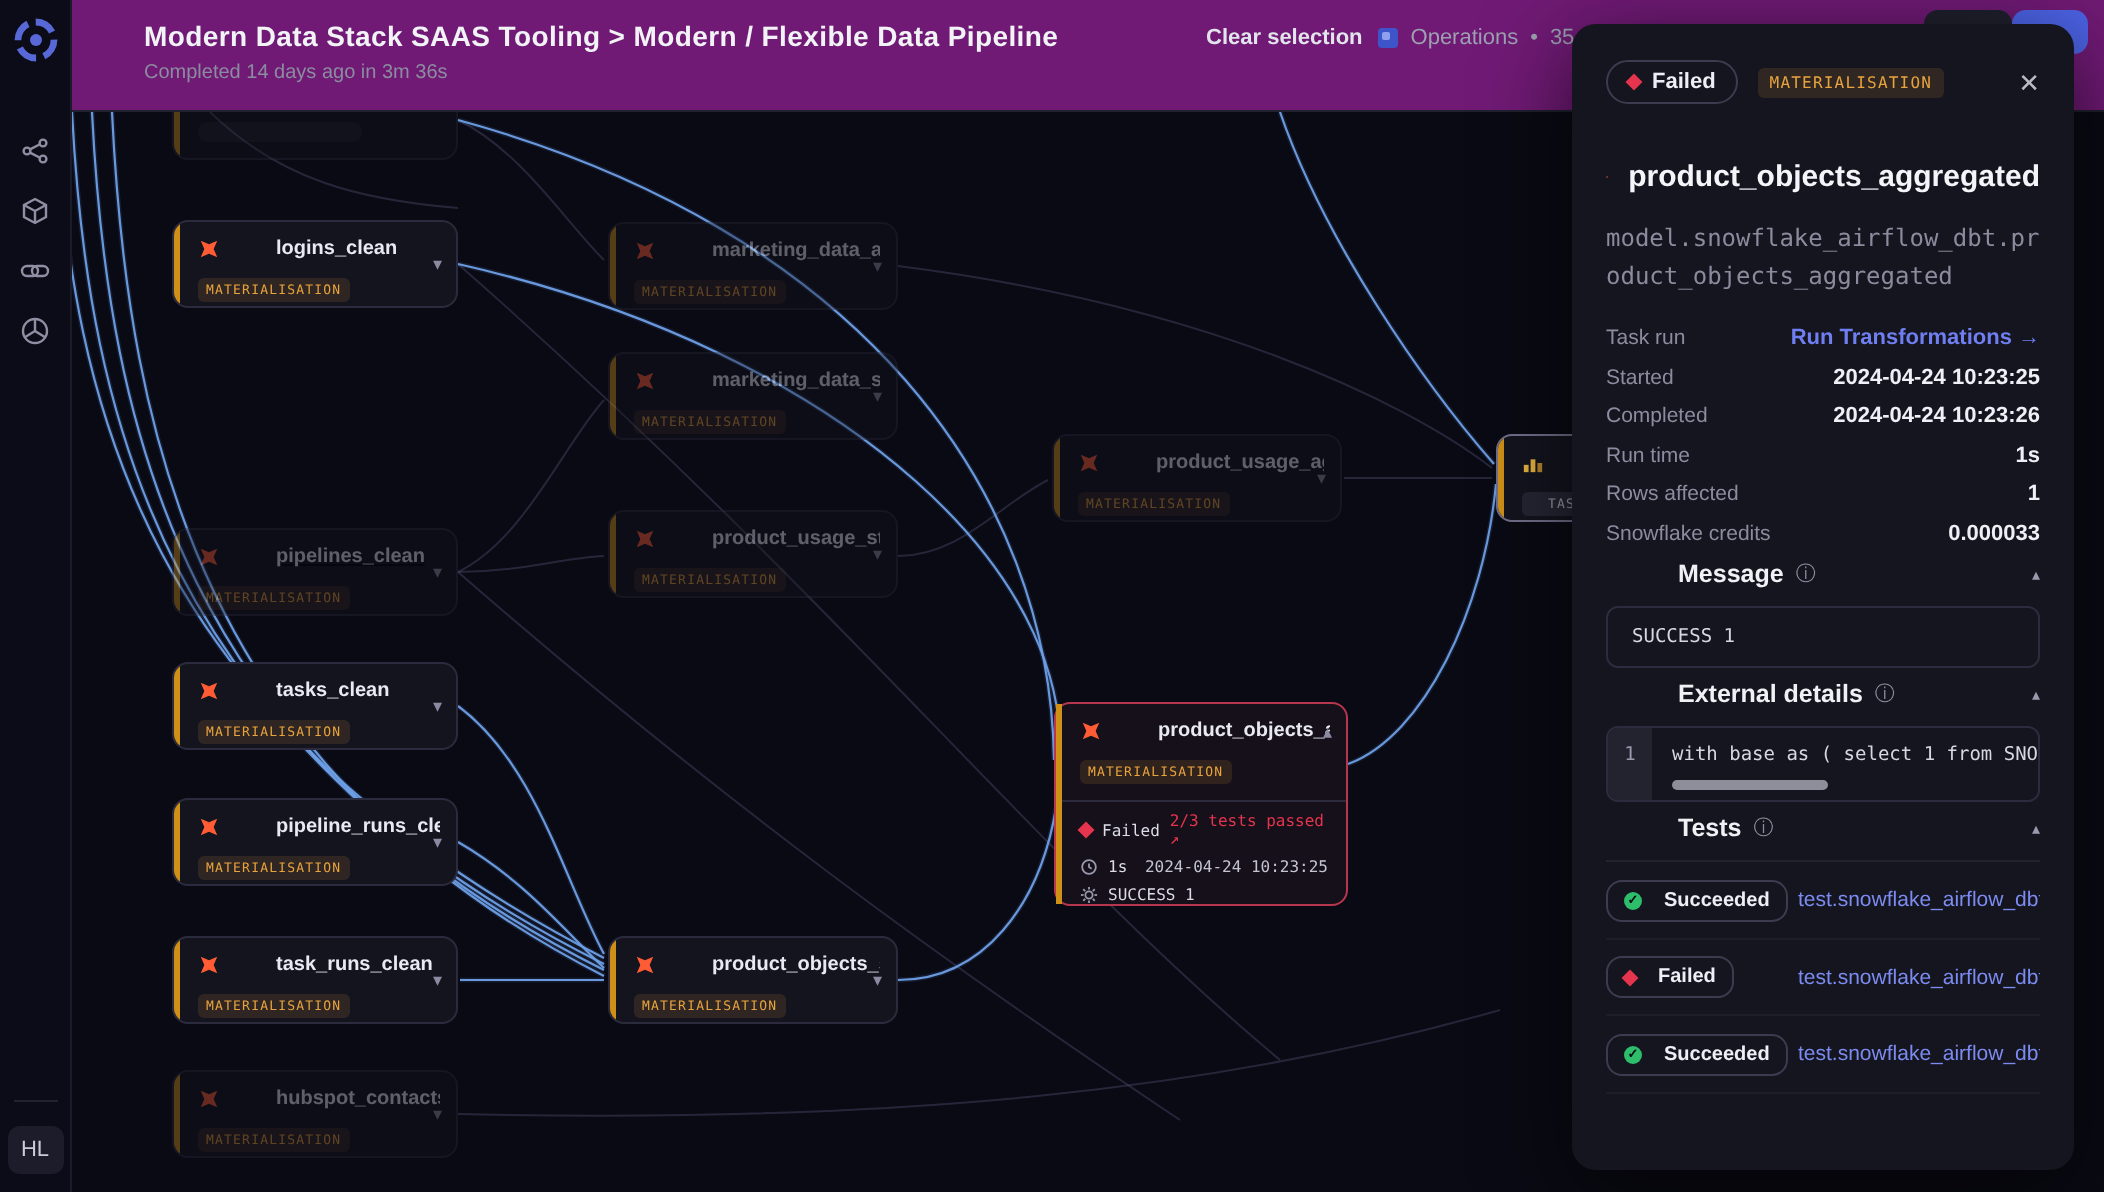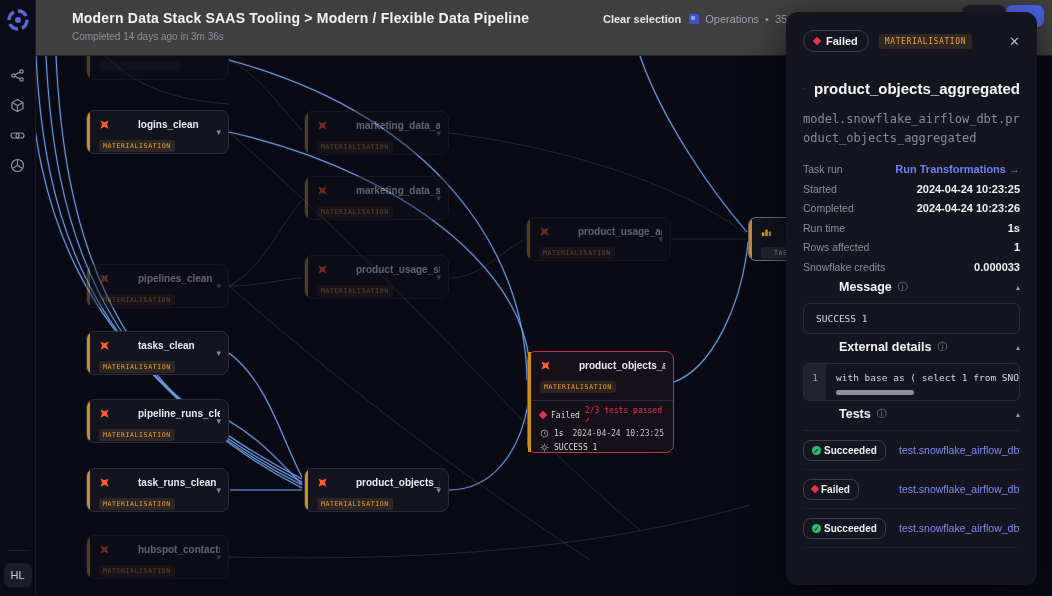--- a/index.html
+++ b/index.html
@@ -12,21 +12,21 @@
     border-right:1px solid #1b1b2a; z-index:8; display:flex; flex-direction:column; align-items:center; }
   .logo { margin-top:8px; width:24px; height:24px; }
   .side-icons { margin-top:32px; display:flex; flex-direction:column; gap:8px; }
   .side-icon { width:24px; height:22px; display:flex; align-items:center; justify-content:center;
     border-radius:5px; cursor:pointer; }
   .side-divider { margin-top:auto; width:22px; border-top:1px solid #22222f; }
   .avatar { margin:12px 0 9px; width:28px; height:24px; border-radius:6px; background:#1c1c2a;
     color:#c9cdd6; font-size:11px; display:flex; align-items:center; justify-content:center; }
 
   
-  .topbar { position:absolute; left:36px; top:0; right:0; height:56px; background:#404040;
+  .topbar { position:absolute; left:36px; top:0; right:0; height:56px; background:#701a75;
     border-bottom:1px solid #20202f; z-index:5; }
   .titleblock { position:absolute; left:36px; top:10px; }
   .breadcrumb { font-size:14px; font-weight:700; color:#f2f3f7; letter-spacing:.2px; }
   .subtitle { margin-top:5px; font-size:10px; color:#8c8ca0; }
   .top-right { position:absolute; left:567px; top:13px; display:flex; align-items:center; gap:8px; }
   .clear-sel { font-size:11px; color:#e3e5ec; font-weight:600; cursor:pointer; }
   .chip { display:flex; align-items:center; gap:6px; font-size:11px; color:#9ca0b0; cursor:pointer; }
   .ops-icon { width:10px; height:10px; border-radius:2px; background:#3d55c8; position:relative; }
   .ops-icon::after { content:""; position:absolute; left:2px; top:2px; width:4px; height:4px;
     background:#8fa0ee; border-radius:1px; }
@@ -88,21 +88,21 @@
   .code-box { margin-top:9px; border:1px solid #2c2c3e; border-radius:6px;
     font-family:"DejaVu Sans Mono", monospace; font-size:9.5px; color:#d6d7e0; }
   .code-box.simple { padding:9px 12px; }
   .code-box.gutter { display:flex; overflow:hidden; height:38px; padding:0; }
   .gut { width:22px; background:#232330; color:#9a9aae; text-align:center; padding-top:8px; flex:0 0 auto; }
   .code-area { flex:1; padding:8px 10px 0; overflow:hidden; white-space:nowrap; }
   .scroll-thumb { width:78px; height:5px; background:#8e8e9a; border-radius:3px; margin-top:7px; cursor:pointer; }
   .tests-head-div { border-top:1px solid #23232f; margin-top:9px; }
   .test-row { display:flex; align-items:center; gap:10px; padding:8px 0; border-bottom:1px solid #1e1e29; }
   .test-pill-wrap { width:86px; flex:0 0 auto; }
-  .test-pill { display:inline-flex; align-items:center; gap:3px; border:1px solid #3c3c50;
+  .test-pill { display:inline-flex; align-items:center; gap:11px; border:1px solid #3c3c50;
     border-radius:8px; padding:4px 8px; font-size:10px; font-weight:600; color:#eceff4; }
   .test-link { flex:1; overflow:hidden; white-space:nowrap; font-size:10.5px; color:#7c8bf0; cursor:pointer; }
   .sgcheck { width:9px; height:9px; border-radius:50%; background:#2ebd6b; color:#0a0a14;
     font-size:6.5px; line-height:9px; text-align:center; font-weight:700; }
   .sdiamond { width:6px; height:6px; background:#e5344e; transform:rotate(45deg); }
 </style>
 </head>
 <body>
 
 <div class="page">

